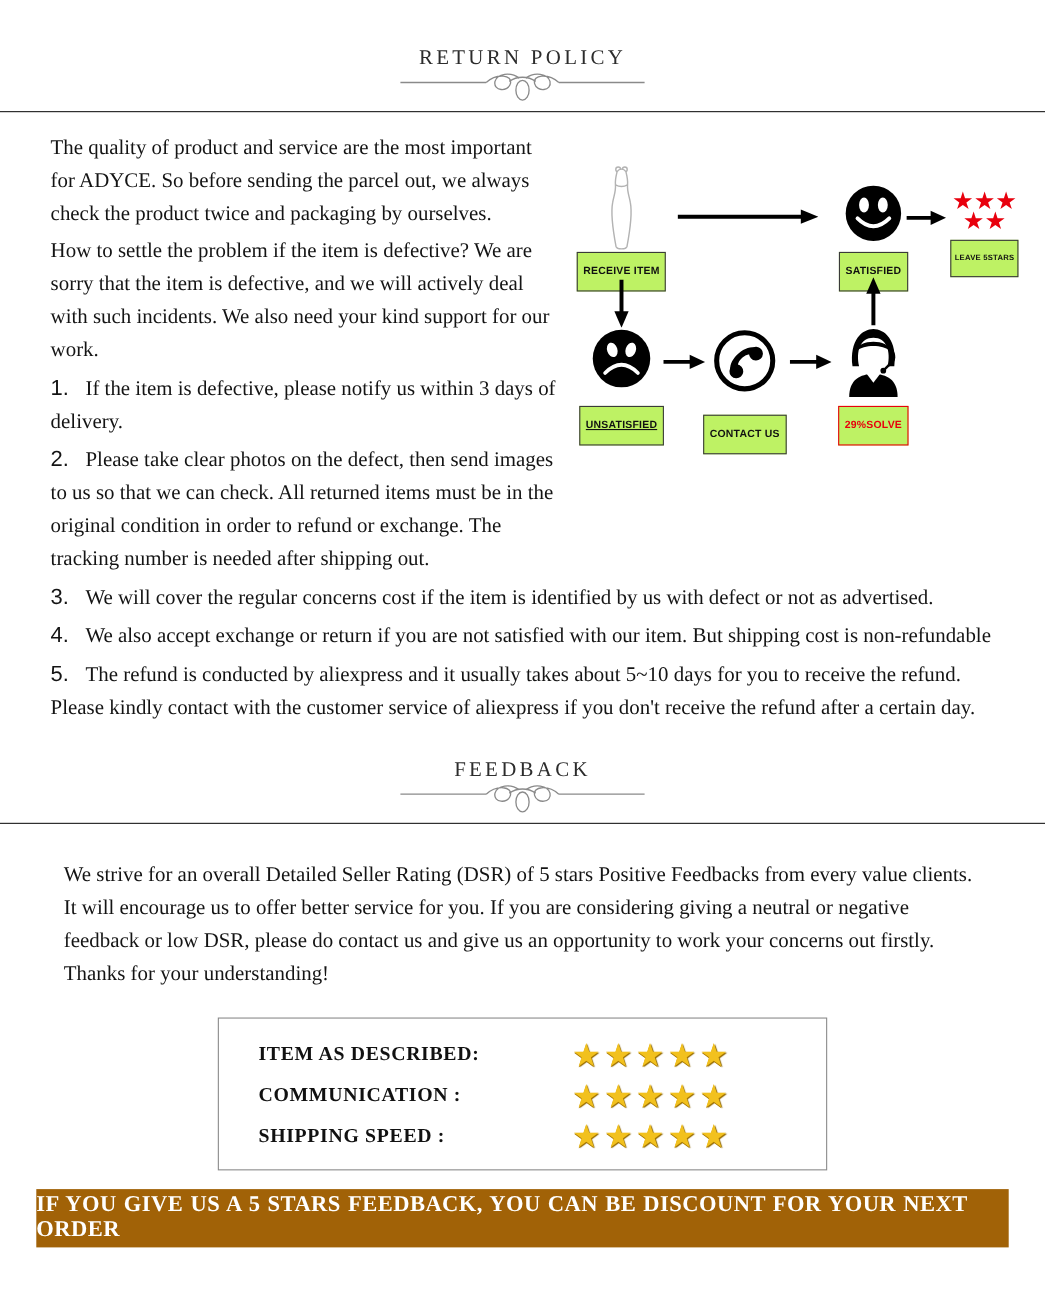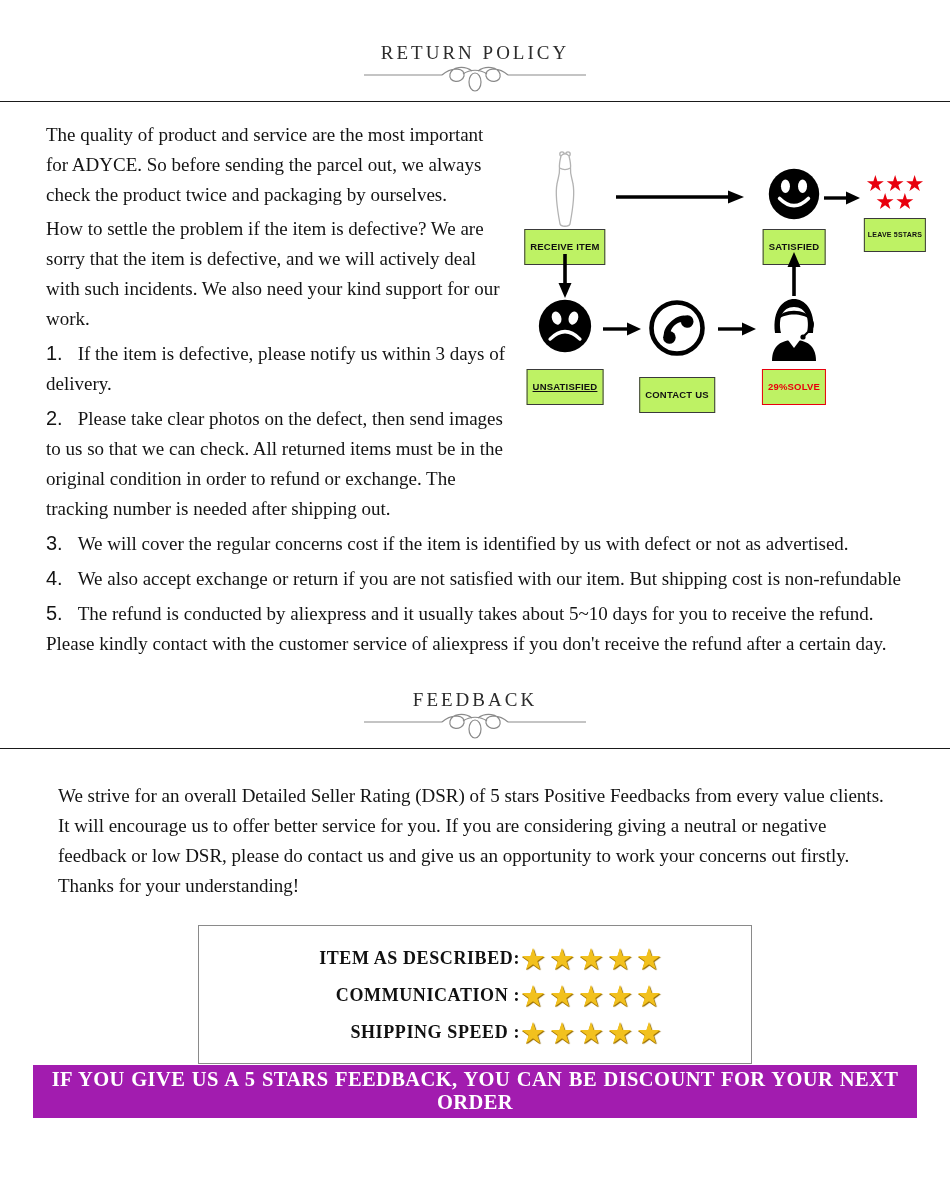--- a/index.html
+++ b/index.html
@@ -43,32 +43,32 @@
     font-size:22px;line-height:18px;letter-spacing:0px;width:66px;
     font-family:"DejaVu Sans", sans-serif;
   }
 
   
   .fb-para{padding:16px 42px 0 42px;font-size:19px;line-height:30px;margin:16px;}
   .dsr-table{
     width:552px;margin:24px auto 0 auto;border:1.5px solid #8a8a8a;
     padding:14px 0 12px 0;
   }
-  .dsr-row{display:flex;align-items:center;height:37px;text-align:right;}
+  .dsr-row{display:flex;align-items:center;height:37px;}
   .dsr-label{
     width:285px;padding-left:36px;font-weight:bold;font-size:18px;
     letter-spacing:.6px;color:#111;
   }
   .dsr-stars{
     font-family:"DejaVu Sans", sans-serif;font-size:29px;line-height:30px;
     letter-spacing:3px;color:var(--star-gold,#f2c11e);
     text-shadow:0 1px 0 #a87800, 1px 1px 1px #8a6400;
   }
   .banner{
-    margin:1px 33px 0 33px;background:#a21caf;color:#fff;text-align:center;
+    margin:17px 33px 0 33px;background:#a16207;color:#fff;text-align:left;
     font-weight:bold;font-size:20.5px;letter-spacing:.4px;word-spacing:1px;
     padding:3px 0 4px 0;
   }
   .clear{clear:both;}
 </style>
 </head>
 <body>
 
 <div class="sec-header">
   <span class="sec-title">RETURN POLICY</span>

